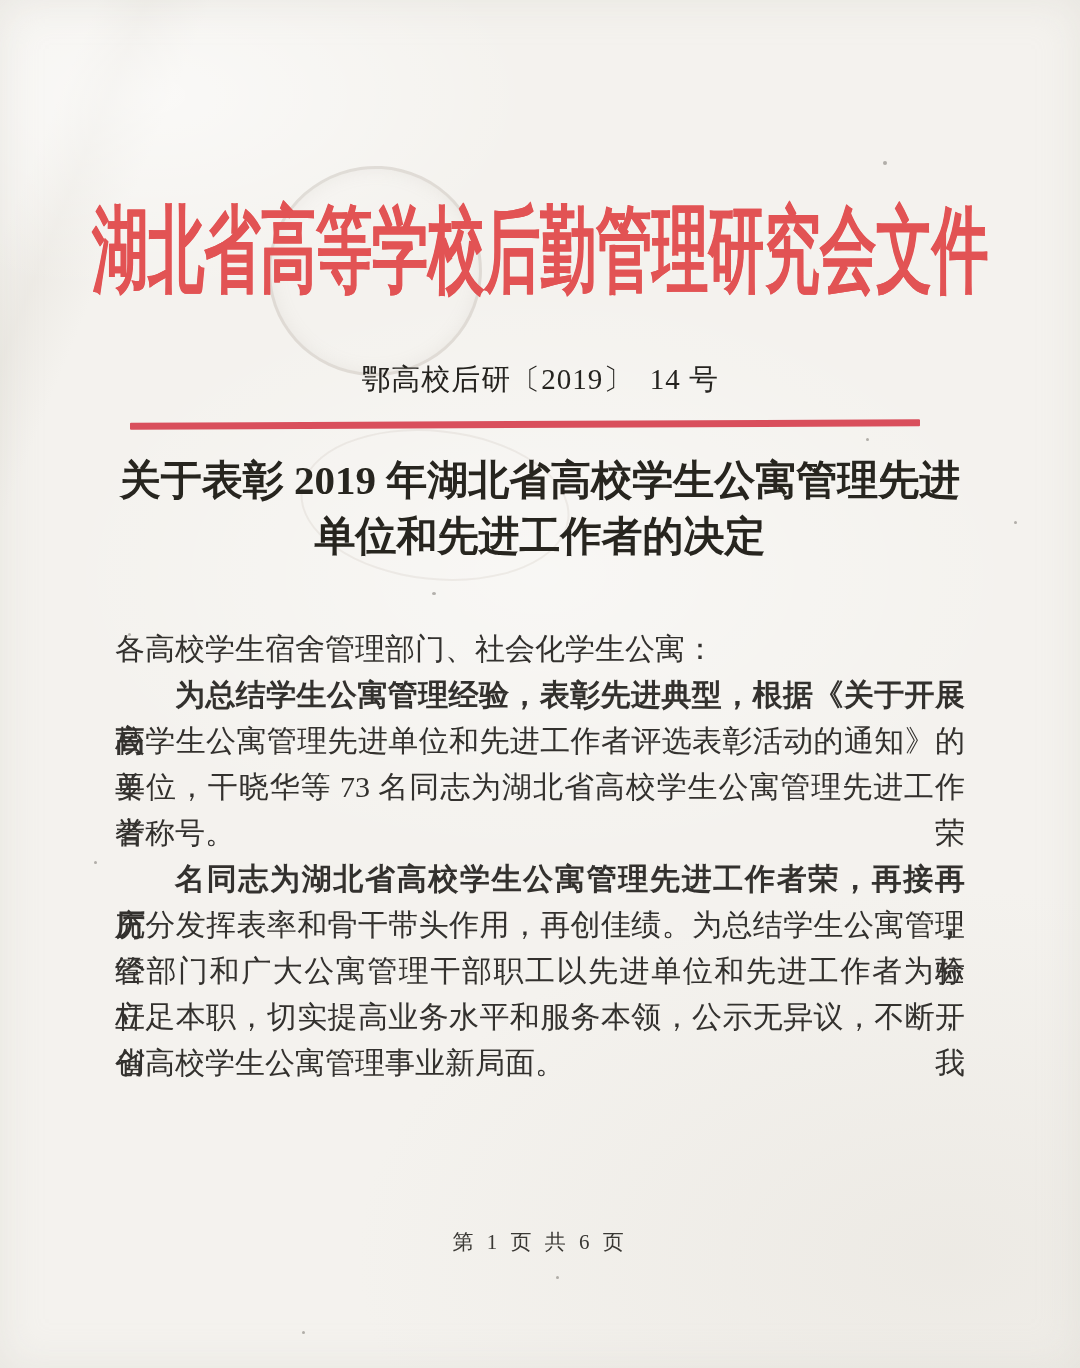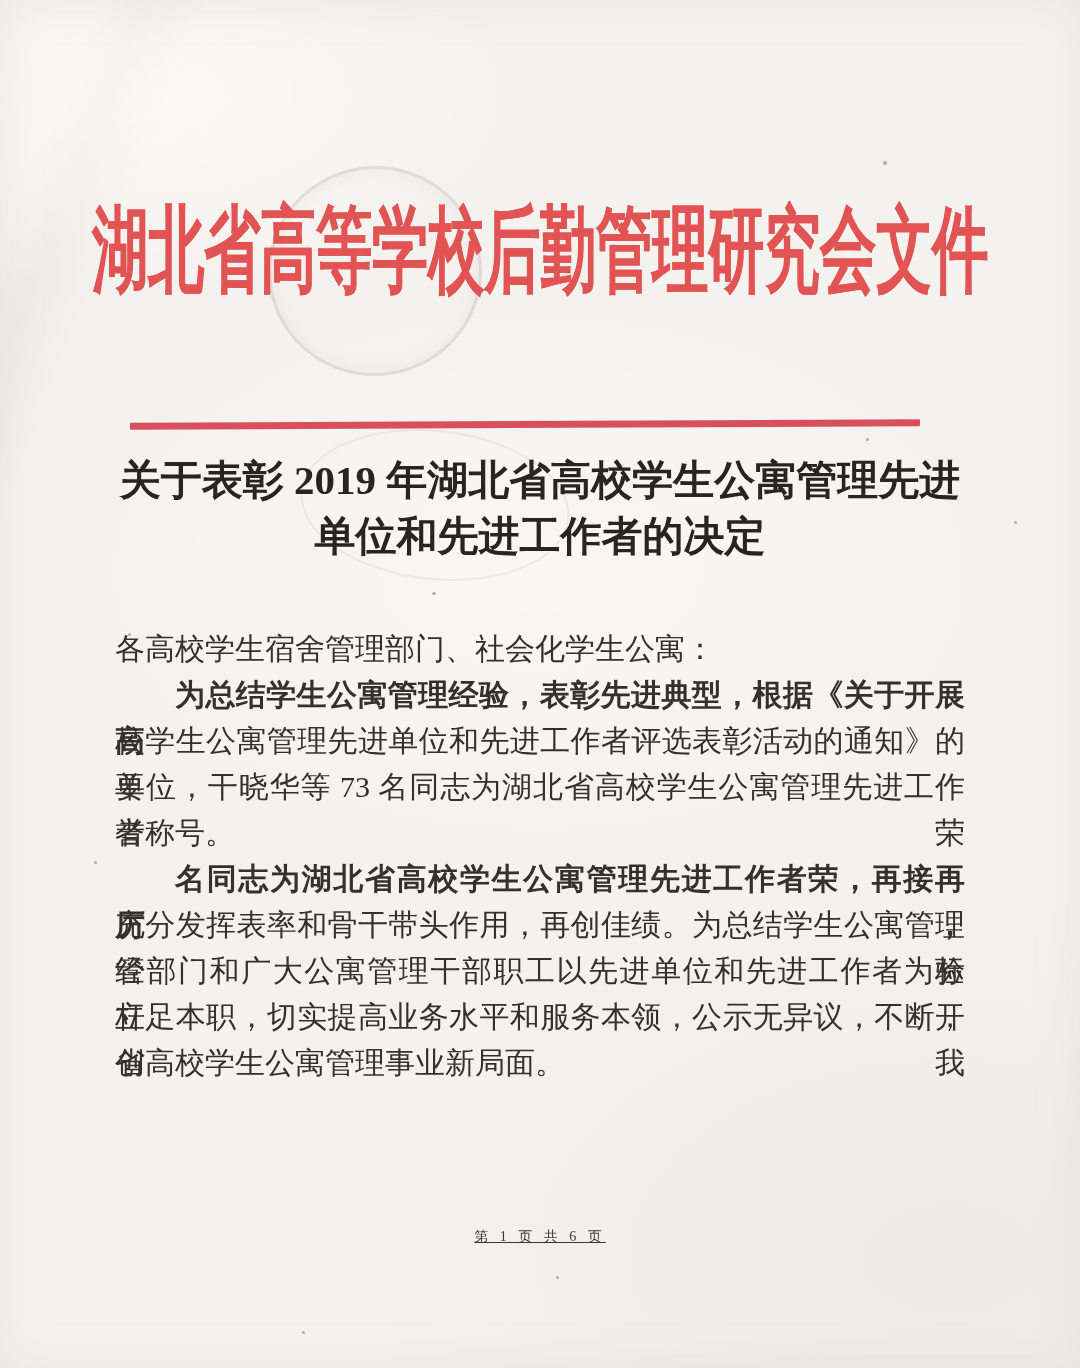--- a/index.html
+++ b/index.html
@@ -105,44 +105,44 @@
     white-space: normal;
     text-align: justify;
     text-align-last: justify;
   }
   .line.indent { text-indent: 2em; font-weight: bold; }
 
   .page-footer {
     position: absolute;
     top: 1228px; left: 0; right: 0;
     text-align: center;
-    font-size: 14px;
+    font-size: 21px;
     color: #3a3834;
     letter-spacing: 4px;
     white-space: pre;
-    text-decoration: underline;
   }
 
   .speckle {
     position: absolute;
     border-radius: 50%;
     background: rgba(95,90,84,0.45);
     pointer-events: none;
   }
 </style>
 </head>
 <body>
 
 <div class="page">
 
   <div class="seal-ghost seal-1"></div>
   <div class="seal-ghost seal-2"></div>
 
   <div class="org-title">湖北省高等学校后勤管理研究会文件</div>
 
+  <div class="doc-number">鄂高校后研〔2019〕  14 号</div>
 
   <div class="red-line"></div>
 
   <h1 class="doc-title">
     <span class="t-line">关于表彰 2019 年湖北省高校学生公寓管理先进</span>
     <span class="t-line">单位和先进工作者的决定</span>
   </h1>
 
   <div class="body-text">
     <div class="line">各高校学生宿舍管理部门、社会化学生公寓：</div>

